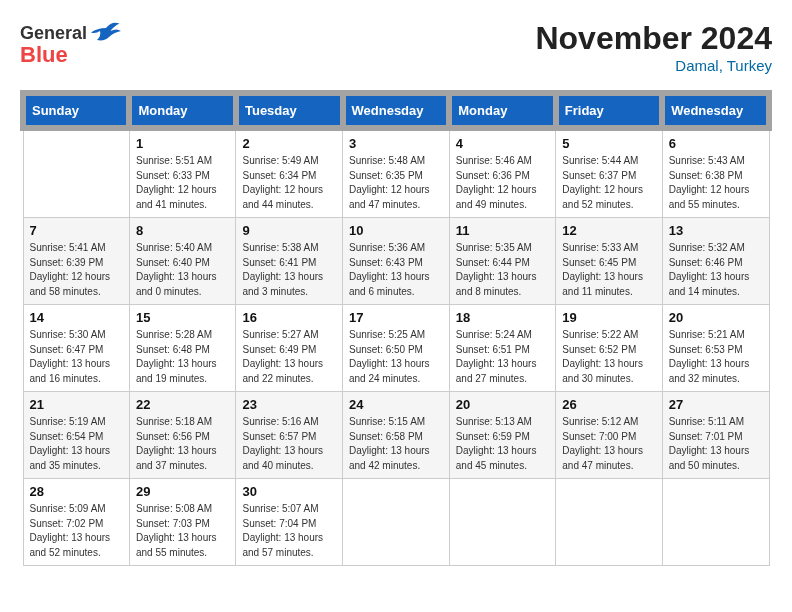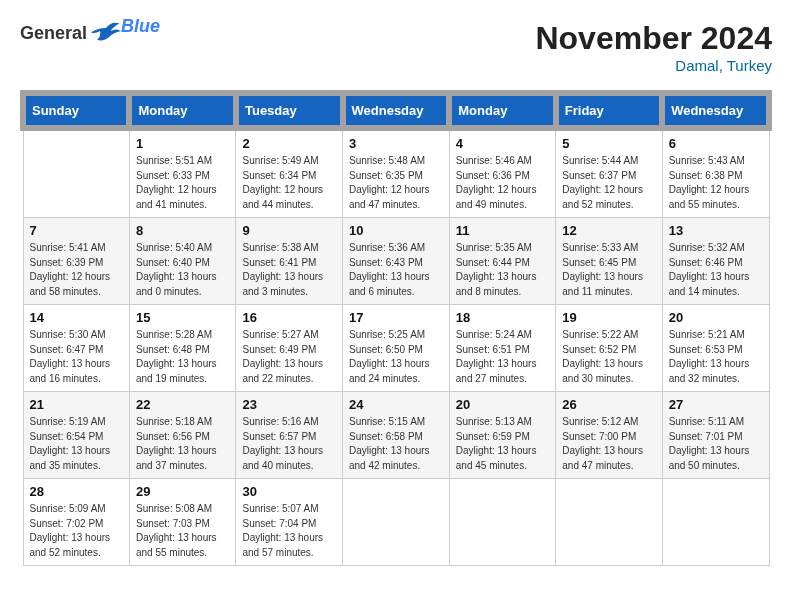--- a/index.html
+++ b/index.html
@@ -20,24 +20,23 @@
       display: flex;
       align-items: center;
       gap: 4px;
     }
     .logo-text-general {
       font-size: 18px;
       font-weight: bold;
       color: #333;
     }
     .logo-text-blue {
-      font-size: 18px;
-      font-weight: bold;
-      color: #3b82f6;
-      font-style: italic;
+      font-size: 22px;
+      font-weight: bold;
+      color: #ef4444;
     }
     .title-block {
       text-align: right;
     }
     .title-block .month-year {
       font-size: 32px;
       font-weight: bold;
       color: #222;
     }
     .title-block .location {
@@ -84,21 +83,21 @@
     }
     .empty-cell {
       background: #f5f5f5;
     }
   </style>
 </head>
 <body>
 
 <div class="header">
   <div class="logo">
-    <div style="display:flex;flex-direction:row;align-items:flex-start;">
+    <div style="display:flex;flex-direction:column;align-items:flex-start;">
       <div style="display:flex;align-items:center;">
         <span class="logo-text-general">General</span>
         <span style="display:inline-block;margin-left:4px;">
           <svg width="30" height="22" viewBox="0 0 40 28">
             <path d="M20,10 Q28,0 38,4 Q30,8 26,14 Q34,10 40,14 Q30,16 24,22 Q18,28 8,26 Q14,20 12,14 Q6,18 0,16 Q8,10 20,10Z" fill="#1565c0"></path>
           </svg>
         </span>
       </div>
       <span class="logo-text-blue" style="margin-top:-4px;">Blue</span>
     </div>

